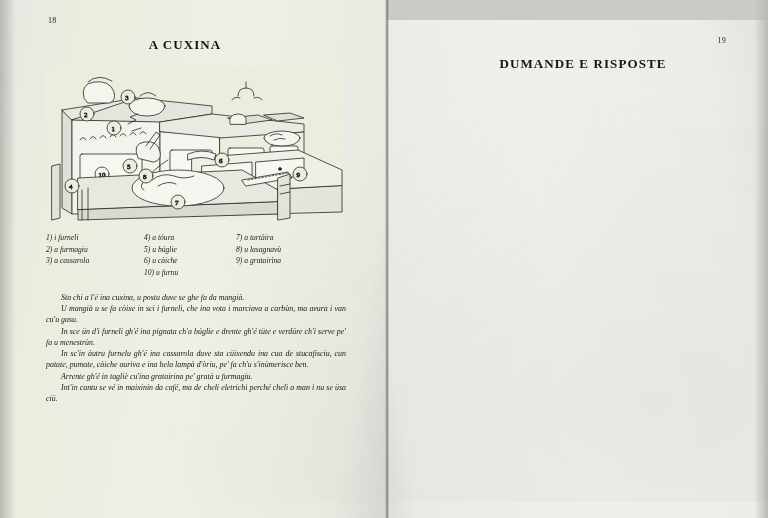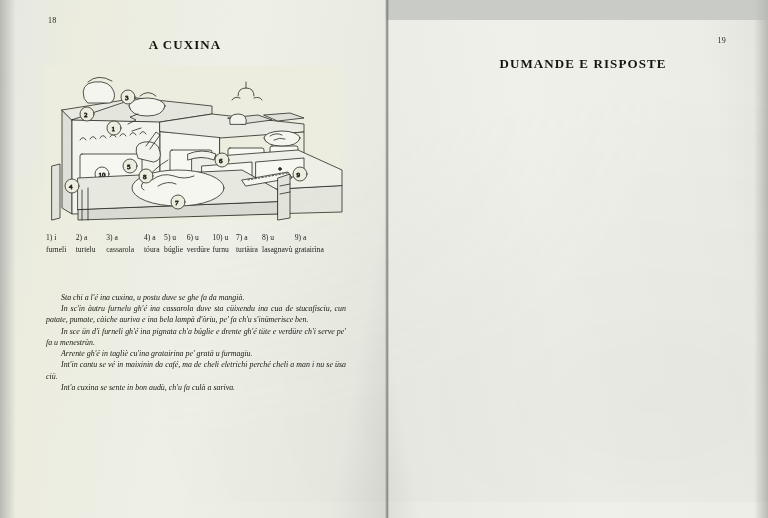--- a/index.html
+++ b/index.html
@@ -43,21 +43,21 @@
   
   .kitchen{
     position:absolute;left:42px;top:62px;width:302px;height:160px;
   }
   .kitchen svg{display:block;}
 
   
   .itemlist{
     position:absolute;display:flex;font-size:7.6px;color:#1b1b16;line-height:1.52;
   }
-  .itemlist .col{display:flex;}
+  .itemlist .col{display:flex;flex-direction:column;font-style:italic;}
   .itemlist-left{left:46px;top:232px;}
   .itemlist-left .col1{width:98px;}
   .itemlist-left .col2{width:92px;}
   .itemlist-left .col3{width:90px;}
 
   
   .body-left{
     position:absolute;left:46px;top:292px;width:300px;
     font-size:7.9px;line-height:1.42;color:#17170f;text-align:justify;font-style:italic;
   }
@@ -179,39 +179,39 @@
     </div>
 
     <div class="itemlist itemlist-left">
       <div class="col col1">
         <span>
           <span>1)</span>
           <span>i furneli</span>
         </span>
         <span>
           <span>2)</span>
-          <span>a turtelu</span>
+          <span>a furmagiu</span>
         </span>
         <span>
           <span>3)</span>
           <span>a cassarola</span>
         </span>
       </div>
       <div class="col col2">
         <span>
           <span>4)</span>
           <span>a tóura</span>
         </span>
         <span>
           <span>5)</span>
           <span>u búglie</span>
         </span>
         <span>
           <span>6)</span>
-          <span>u verdüre</span>
+          <span>u càiche</span>
         </span>
         <span>
           <span>10)</span>
           <span>u furnu</span>
         </span>
       </div>
       <div class="col col3">
         <span>
           <span>7)</span>
           <span>a turtàira</span>
@@ -222,25 +222,25 @@
         </span>
         <span>
           <span>9)</span>
           <span>a gratairìna</span>
         </span>
       </div>
     </div>
 
     <div class="body-left">
       <p>Sta chi a l'é ina cuxina, u postu duve se ghe fa da mangià.</p>
+      <p>U mangià u se fa còixe in sci i furneli, che ina vota i marciava a carbùn, ma avura i van cu'u gasu.</p>
+      <p>In sce ün d'i furneli gh'é ina pignata ch'a búglie e drente gh'é tüte e verdüre ch'i serve pe' fa u menestrùn.</p>
       <p>In sc'in àutru furnelu gh'é ina cassarola duve sta cüixendu ina cua de stucafisciu, cun patate, pumate, càiche auriva e ina bela lampà d'òriu, pe' fa ch'u s'inümerisce ben.</p>
-      <p>In sce ün d'i furneli gh'é ina pignata ch'a búglie e drente gh'é tüte e verdüre ch'i serve pe' fa u menestrùn.</p>
       <p>Arrente gh'é in tagliè cu'ina gratairina pe' gratà u furmagiu.</p>
       <p>Int'in cantu se vé in maixinin da café, ma de cheli eletrichi perché cheli a man i nu se üsa ciü.</p>
-      <p>Int'a cuxina se sente in bon audù, ch'u fa culà a sariva.</p>
     </div>
   </div>
 
   <div class="page page-right">
 
     <div class="folio folio-right">19</div>
 
     <div class="heading heading-right">DUMANDE E RISPOSTE</div>
 
   </div>

